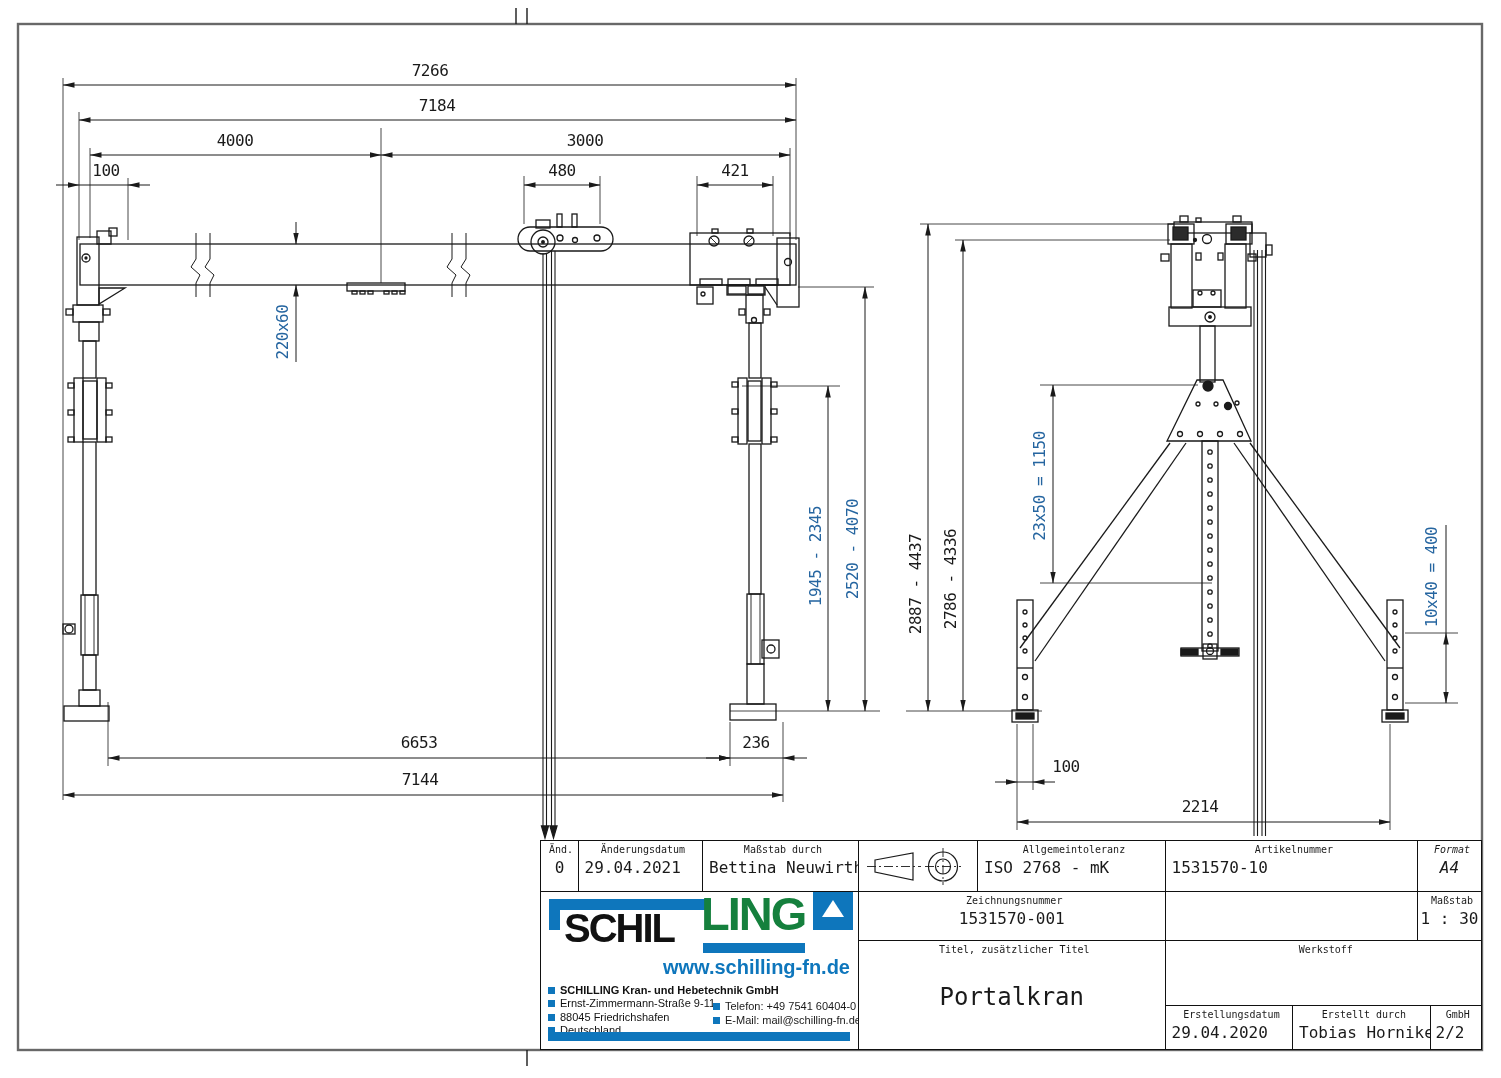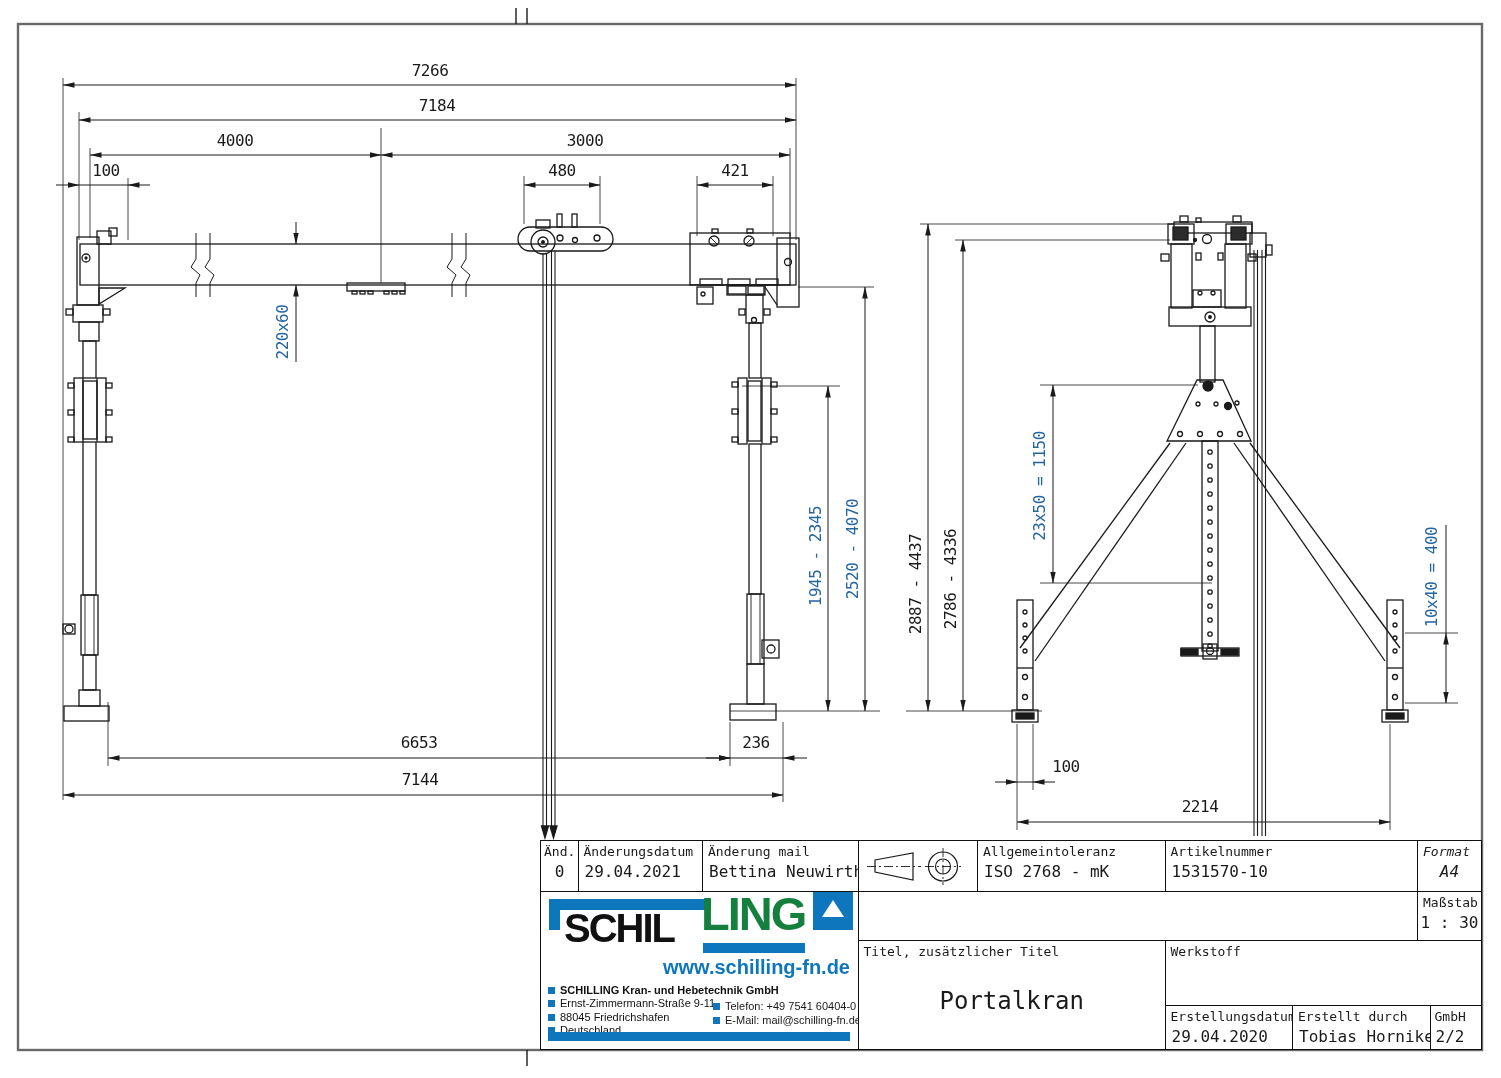--- a/index.html
+++ b/index.html
@@ -5,21 +5,21 @@
   html,body{margin:0;padding:0;background:#e8e8e8;}
   .page{position:relative;width:1501px;height:1078px;background:#ffffff;overflow:hidden;
         font-family:"Liberation Sans",sans-serif;color:#1a1a1a;}
   svg text{font-family:"DejaVu Sans Mono",monospace;}
   .dimtxt{font-size:16px;fill:#1a1a1a;letter-spacing:-0.5px;}
   .dimblue{font-size:16px;fill:#2565a0;letter-spacing:-0.5px;}
 
   
   .tb{position:absolute;left:540px;top:840px;width:942px;height:210px;}
   .cell{position:absolute;box-sizing:border-box;border:1.6px solid #111;background:#fff;}
-  .lbl{font-family:"DejaVu Sans Mono",monospace;font-size:13px;padding:3px 0 0 5px;white-space:nowrap;}
+  .lbl{font-family:"DejaVu Sans Mono",monospace;font-size:10px;padding:3px 0 0 5px;white-space:nowrap;text-align:center;}
   .val{font-family:"DejaVu Sans Mono",monospace;font-size:16px;padding:3px 0 0 6px;white-space:nowrap;}
   .val.center{text-align:center;padding-left:0;}
   .big-title{font-family:"DejaVu Sans Mono",monospace;font-size:24px;text-align:center;margin-top:28px;}
 
   
   .logo-cell{overflow:hidden;}
   .lg-corner-h{position:absolute;left:8px;top:7px;width:162px;height:11px;background:#0e76bc;}
   .lg-corner-v{position:absolute;left:8px;top:7px;width:11px;height:31px;background:#0e76bc;}
   .lg-schil{position:absolute;left:23px;top:14px;font-size:40px;font-weight:bold;letter-spacing:-2px;color:#111;}
   .lg-ling{position:absolute;left:160px;top:-6px;font-size:47px;font-weight:bold;letter-spacing:-2px;color:#15803d;}
@@ -360,21 +360,21 @@
 
   <div class="cell" style="left:0;top:0;width:39px;height:52px;">
     <div class="lbl" style="padding-left:3px;">Änd.</div>
     <div class="val center">0</div>
   </div>
   <div class="cell" style="left:37.5px;top:0;width:126px;height:52px;">
     <div class="lbl">Änderungsdatum</div>
     <div class="val">29.04.2021</div>
   </div>
   <div class="cell" style="left:162px;top:0;width:157px;height:52px;">
-    <div class="lbl">Änderung mail</div>
+    <div class="lbl">Maßstab durch</div>
     <div class="val">Bettina Neuwirth</div>
   </div>
   <div class="cell" style="left:317.5px;top:0;width:121px;height:52px;">
     <svg width="118" height="49" viewBox="0 0 118 49">
       <g stroke="#1a1a1a" fill="none" stroke-width="1.2">
         <path d="M16,19 L54,12 L54,39 L16,31 Z"></path>
         <line x1="8" y1="25.5" x2="62" y2="25.5" stroke-dasharray="9 3 2 3" stroke-width="0.9"></line>
         <circle cx="84" cy="25.5" r="14.5"></circle>
         <circle cx="84" cy="25.5" r="7.5"></circle>
         <line x1="66" y1="25.5" x2="102" y2="25.5" stroke-dasharray="9 3 2 3" stroke-width="0.9"></line>
@@ -411,20 +411,24 @@
       <div><span class="bullet"></span><span>88045 Friedrichshafen</span></div>
       <div><span class="bullet"></span><span>Deutschland</span></div>
     </div>
     <div class="contact">
       <div><span class="bullet"></span><span>Telefon: +49 7541 60404-0</span></div>
       <div><span class="bullet"></span><span>E-Mail: mail@schilling-fn.de</span></div>
     </div>
     <div class="lg-bottombar"></div>
   </div>
 
+  <div class="cell" style="left:317.5px;top:50.5px;width:308.5px;height:51px;">
+    <div class="lbl">Zeichnungsnummer</div>
+    <div class="val center">1531570-001</div>
+  </div>
   <div class="cell" style="left:877px;top:50.5px;width:65px;height:51px;">
     <div class="lbl">Maßstab</div>
     <div class="val center">1 : 30</div>
   </div>
 
   <div class="cell" style="left:624.5px;top:100px;width:317.5px;height:66px;">
     <div class="lbl">Werkstoff</div>
     <div class="val"></div>
   </div>
   <div class="cell" style="left:317.5px;top:100px;width:308.5px;height:110px;">

